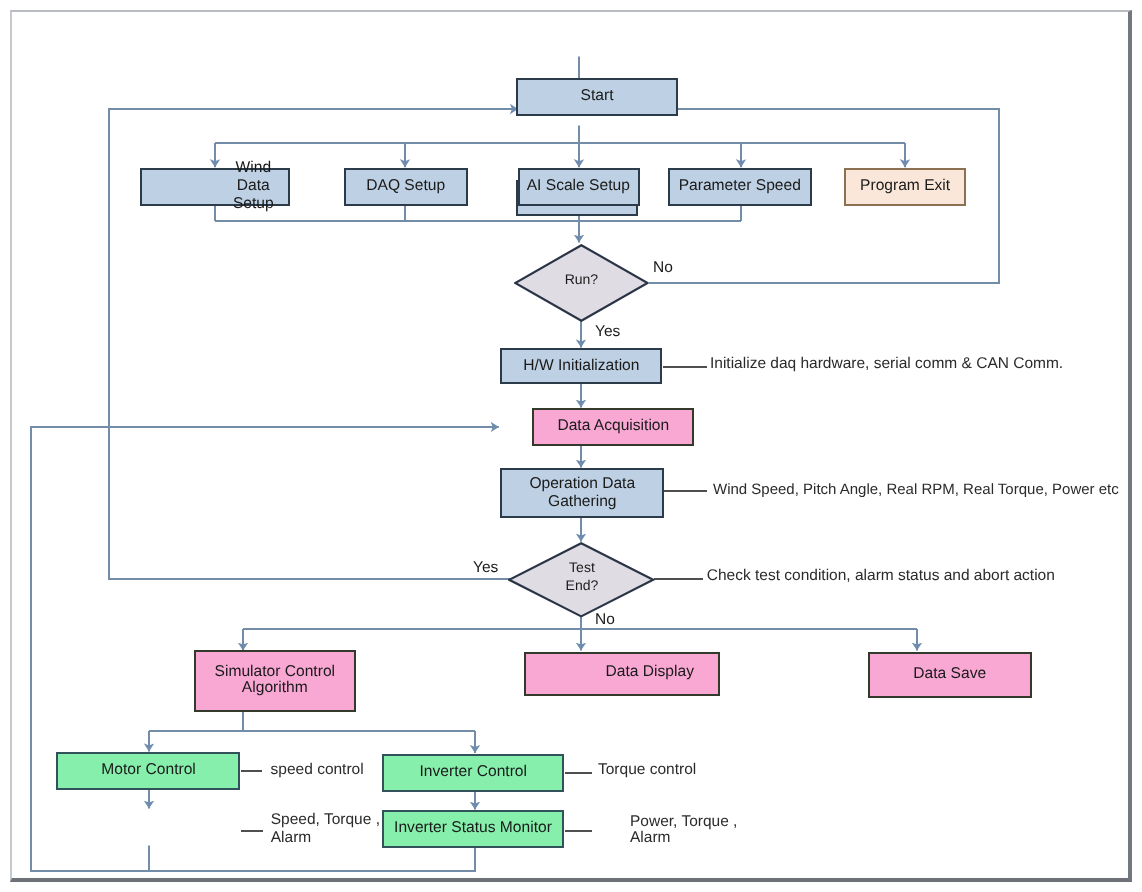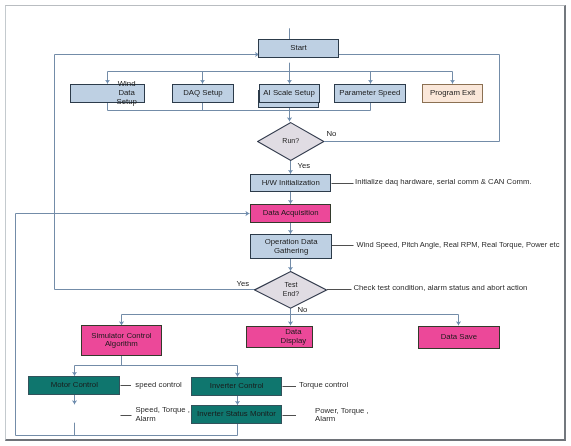--- a/index.html
+++ b/index.html
@@ -9,22 +9,22 @@
   #page{position:relative;width:571px;height:446px;}
   #frame{position:absolute;left:5px;top:5px;width:561px;height:436px;
          border-top:1px solid #b9bdc1;border-left:1px solid #c4cace;
          border-right:2px solid #73787e;border-bottom:2px solid #6e7278;
          background:#ffffff;box-sizing:border-box;}
   svg#wires{position:absolute;left:0;top:0;width:571px;height:446px;}
   .node{position:absolute;box-sizing:border-box;display:flex;
         align-items:center;justify-content:center;text-align:center;
         font-size:7.8px;line-height:8.6px;white-space:pre-line;}
   .blue{background:#bed0e3;border:1.4px solid #2c3b4a;}
-  .green{background:#ec4899;border:1.4px solid #333a2b;}
-  .cyan{background:#0f766e;border:1.4px solid #32525b;}
+  .green{background:#f9a8d4;border:1.4px solid #333a2b;margin-left:16px;}
+  .cyan{background:#86efac;border:1.4px solid #32525b;}
   .orange{background:#fae7d9;border:1.4px solid #8b7052;}
   .dmnd{position:absolute;}
   .dmnd .lbl{position:absolute;left:0;top:0;width:100%;height:100%;
              display:flex;align-items:center;justify-content:center;
              font-size:7px;line-height:8.6px;white-space:pre-line;text-align:center;}
   .note{position:absolute;font-size:7.75px;line-height:8.2px;white-space:pre;color:#2b2b2b;}
   .note.long{font-size:7.5px;}
   .elbl{position:absolute;font-size:7.75px;line-height:9px;color:#1a1a1a;}
 </style>
 </head>
@@ -107,21 +107,21 @@
   <div class="dmnd" style="left:254.4px;top:270.8px;width:73.2px;height:37.8px;">
     <svg width="73.2" height="37.8" viewBox="0 0 73.2 37.8">
       <polygon points="36.6,0.6 72.6,18.9 36.6,37.2 0.6,18.9" fill="#e0dce3" stroke="#2b3446" stroke-width="1.1"></polygon>
     </svg>
     <div class="lbl">Test
 End?</div>
   </div>
 
   <div class="node green" style="left:80.5px;top:325.2px;width:81.8px;height:30.6px;">Simulator Control
 Algorithm</div>
-  <div class="node green" style="left:245.9px;top:325.6px;width:67px;height:22px;padding-left:28px;">Data Display</div>
+  <div class="node green" style="left:245.9px;top:325.6px;width:98px;height:22px;padding-left:28px;">Data Display</div>
   <div class="node green" style="left:417.8px;top:325.5px;width:82.2px;height:23px;">Data Save</div>
 
   <div class="node cyan" style="left:28.3px;top:375.9px;width:92px;height:18.8px;">Motor Control</div>
   <div class="node cyan" style="left:191.1px;top:376.9px;width:91.1px;height:18.7px;">Inverter Control</div>
   <div class="node cyan" style="left:190.8px;top:405.2px;width:91.4px;height:18.4px;">Inverter Status Monitor</div>
 
   <div class="elbl" style="left:326.5px;top:129px;">No</div>
   <div class="elbl" style="left:297.5px;top:161px;">Yes</div>
   <div class="elbl" style="left:236.5px;top:279px;">Yes</div>
   <div class="elbl" style="left:297.5px;top:305px;">No</div>

